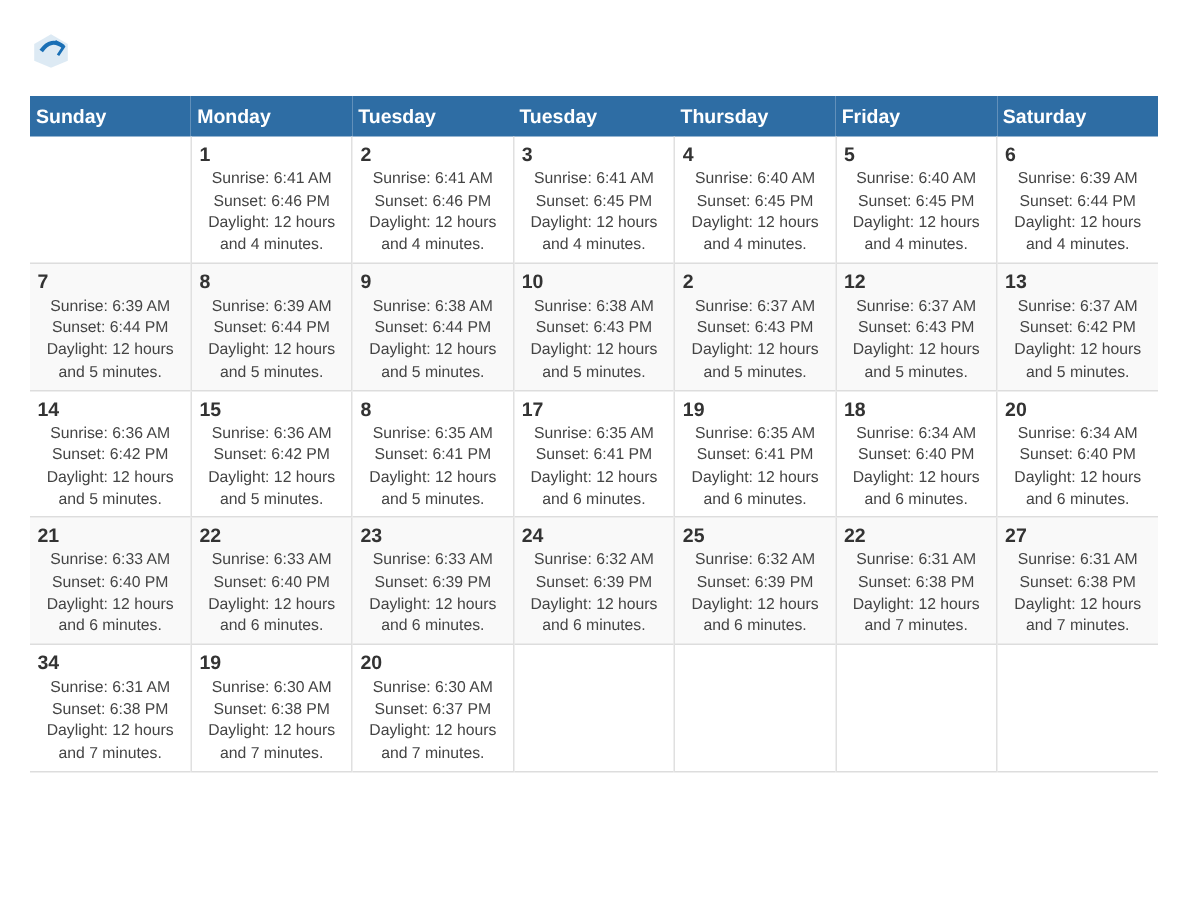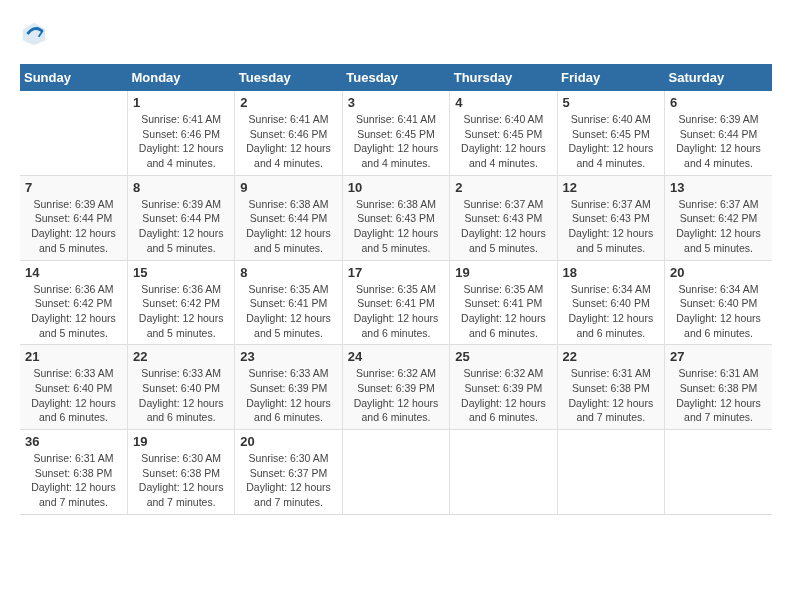--- a/index.html
+++ b/index.html
@@ -240,21 +240,21 @@
           <span class="day-number">22</span>
           <div class="day-info">Sunrise: 6:31 AM<br>Sunset: 6:38 PM<br>Daylight: 12 hours<br>and 7 minutes.</div>
         </td>
         <td>
           <span class="day-number">27</span>
           <div class="day-info">Sunrise: 6:31 AM<br>Sunset: 6:38 PM<br>Daylight: 12 hours<br>and 7 minutes.</div>
         </td>
       </tr>
       <tr>
         <td>
-          <span class="day-number">36</span>
+          <span class="day-number">34</span>
           <div class="day-info">Sunrise: 6:31 AM<br>Sunset: 6:38 PM<br>Daylight: 12 hours<br>and 7 minutes.</div>
         </td>
         <td>
           <span class="day-number">19</span>
           <div class="day-info">Sunrise: 6:30 AM<br>Sunset: 6:38 PM<br>Daylight: 12 hours<br>and 7 minutes.</div>
         </td>
         <td>
           <span class="day-number">20</span>
           <div class="day-info">Sunrise: 6:30 AM<br>Sunset: 6:37 PM<br>Daylight: 12 hours<br>and 7 minutes.</div>
         </td>

